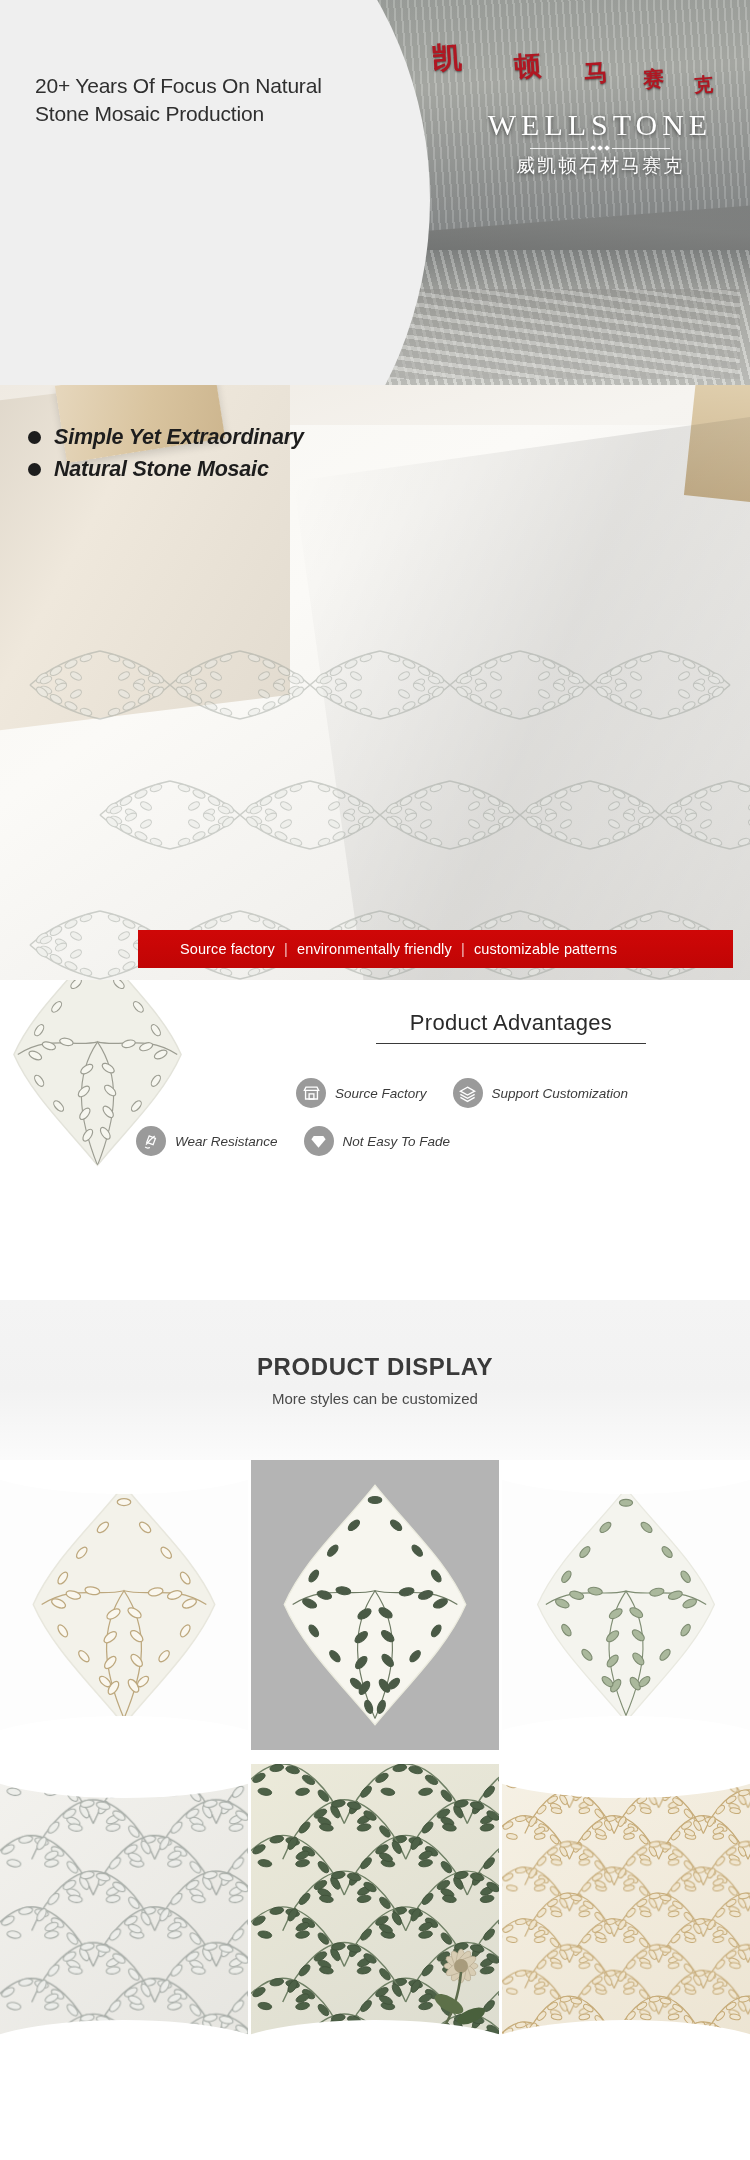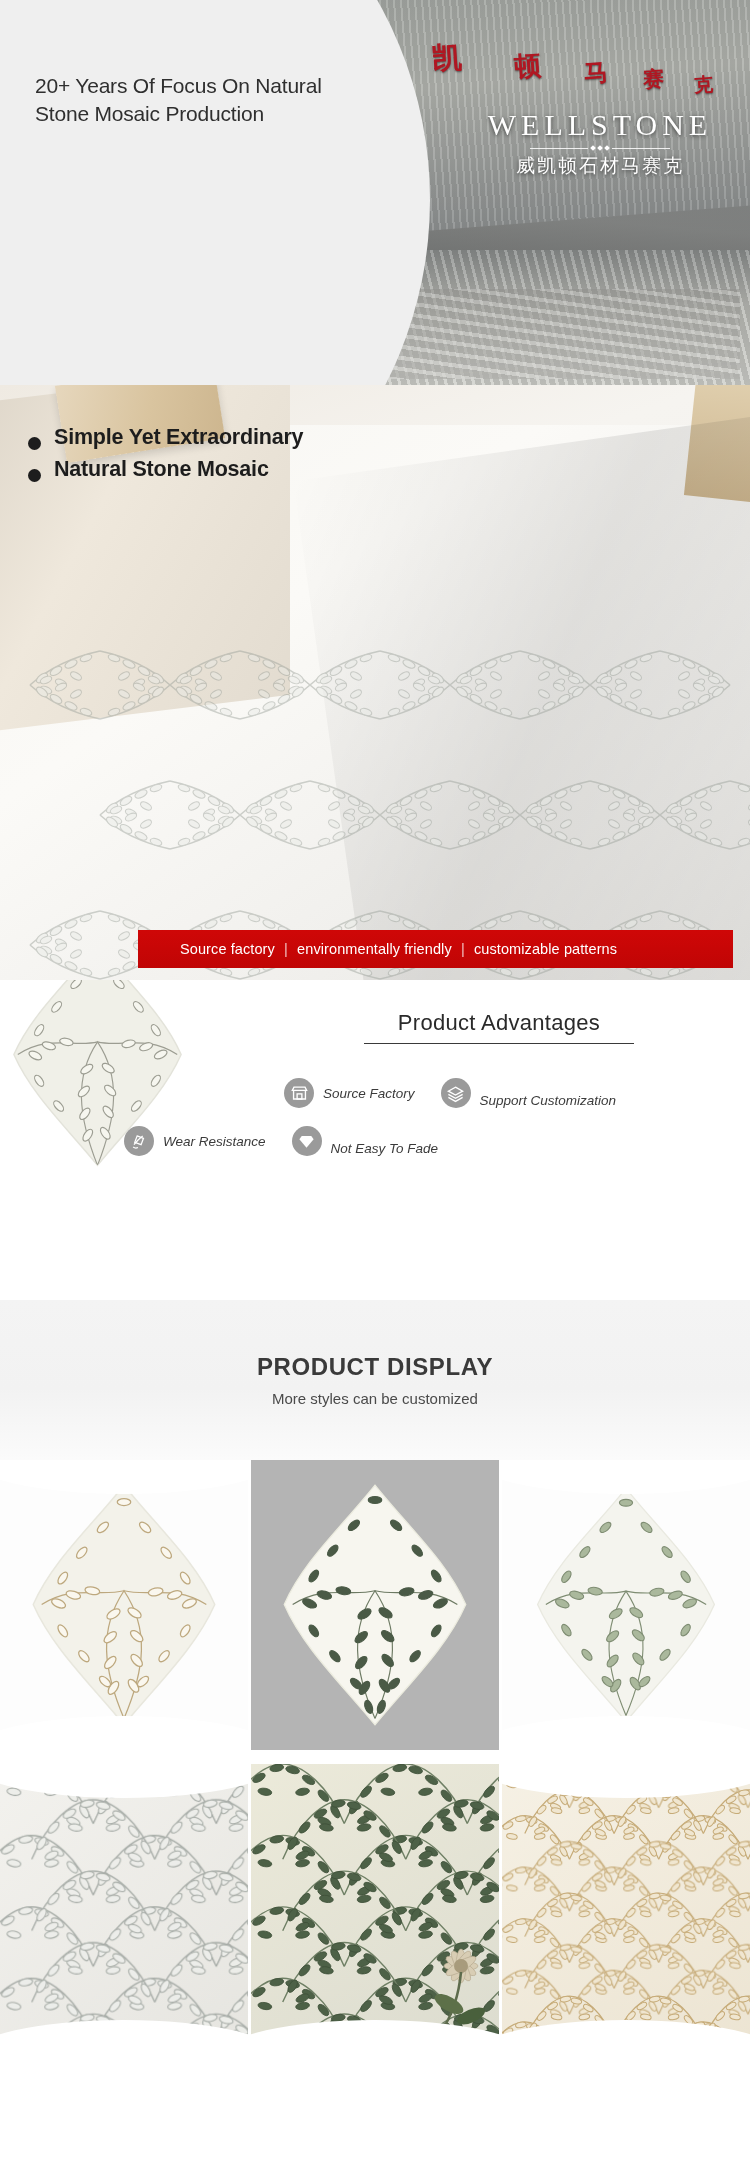--- a/index.html
+++ b/index.html
@@ -70,44 +70,44 @@
   .band-board2 { position:absolute; right:-10px; top:-6px; width:70px; height:120px;
     background:linear-gradient(180deg,#e0cfae,#cdb68f); transform:rotate(6deg); }
   .band-sheet { position:absolute; left:0; top:40px; width:750px; height:560px;
     background:linear-gradient(145deg,#f7f6f2 0%,#fbfaf7 35%,#eeedea 78%,#e4e3e0 100%); }
   .band-shadow { position:absolute; left:330px; top:60px; width:480px; height:560px;
     background:linear-gradient(120deg, rgba(0,0,0,.0) 0%, rgba(0,0,0,.09) 45%, rgba(0,0,0,.02) 100%);
     transform:rotate(-8deg); }
   .vines { position:absolute; inset:0; opacity:.85; }
 
   .band-copy { position:absolute; left:28px; top:40px; }
-  .band-line { display:flex; align-items:flex-end; gap:13px; margin-bottom:7px; }
+  .band-line { display:flex; align-items:center; gap:13px; margin-bottom:7px;font-style:italic; }
   .band-dot { width:13px; height:13px; border-radius:50%; background:#1d1d1d; flex:none; }
   .band-text { font-size:21.5px; font-weight:bold; color:#1d1d1d; letter-spacing:-.2px; }
 
   
   .ribbon { position:absolute; left:138px; top:930px; width:595px; height:38px;
             background:linear-gradient(180deg,#cf0707 0%,#c00505 100%);
             display:flex; align-items:center; z-index:6; }
   .ribbon-inner { color:#fff; font-size:14.5px; padding-left:42px; letter-spacing:.1px; white-space:nowrap; }
   .ribbon-inner .sep { opacity:.75; margin:0 5px; }
 
   
   .adv { position:relative; width:750px; height:320px; background:#fff; overflow:hidden; }
   .adv-tile { position:absolute; left:10px; top:-40px; width:175px; height:230px; }
-  .adv-right { position:absolute; left:284px; top:30px; width:430px; }
+  .adv-right { position:absolute; left:296px; top:30px; width:430px; }
   .adv-head { font-size:22px; color:#2a2a2a; text-align:center; width:270px; margin:0 auto;
               padding-bottom:7px; border-bottom:1.6px solid #3a3a3a; letter-spacing:.3px; }
   .adv-rows { margin-top:34px; }
   .adv-row { display:flex; margin-bottom:18px; }
   .adv-row.r1 { padding-left:0px; }
   .adv-row.r2 { padding-left:-0px; margin-left:-80px; }
   .adv-row.r3 { margin-left:-160px; }
   .adv-item { display:flex; align-items:center; gap:9px; }
-  .adv-item + .adv-item { margin-left:26px;align-items:flex-end; }
+  .adv-item + .adv-item { margin-left:26px; }
   .ico { width:30px; height:30px; border-radius:50%; background:#9a9a9a; flex:none;
          display:flex; align-items:center; justify-content:center; }
   .ico svg { display:block; }
   .adv-label { font-size:13.5px; font-style:italic; color:#3b3b3b; white-space:nowrap; }
 
   
   .pd-head { width:750px; height:160px; background:linear-gradient(180deg,#f4f4f4 0%,#f2f2f2 55%,#fbfbfb 100%);
              display:flex; flex-direction:column; align-items:center; justify-content:center; }
   .pd-title { font-size:24px; font-weight:bold; color:#3a3a3a; letter-spacing:.6px; }
   .pd-sub { margin-top:9px; font-size:15px; color:#4a4a4a; }

